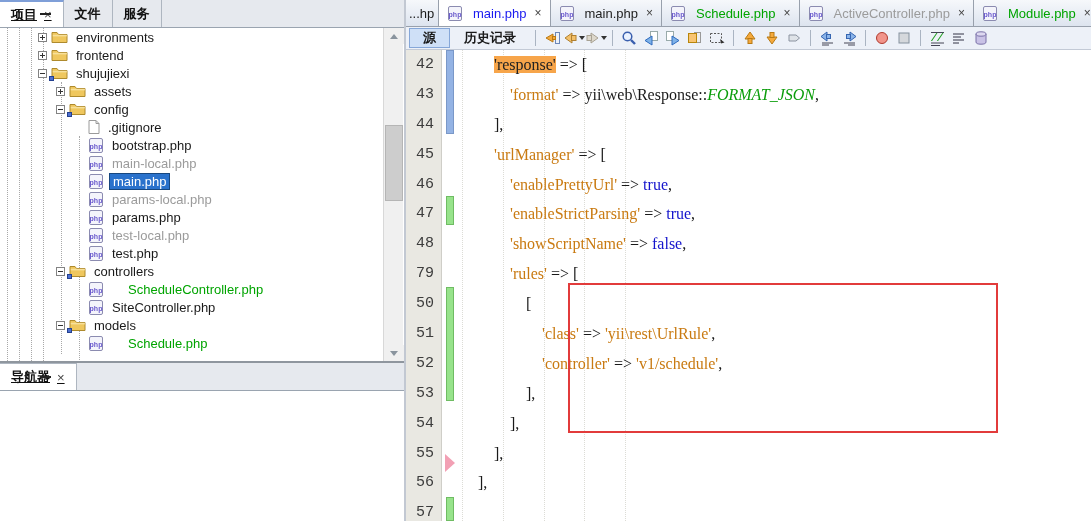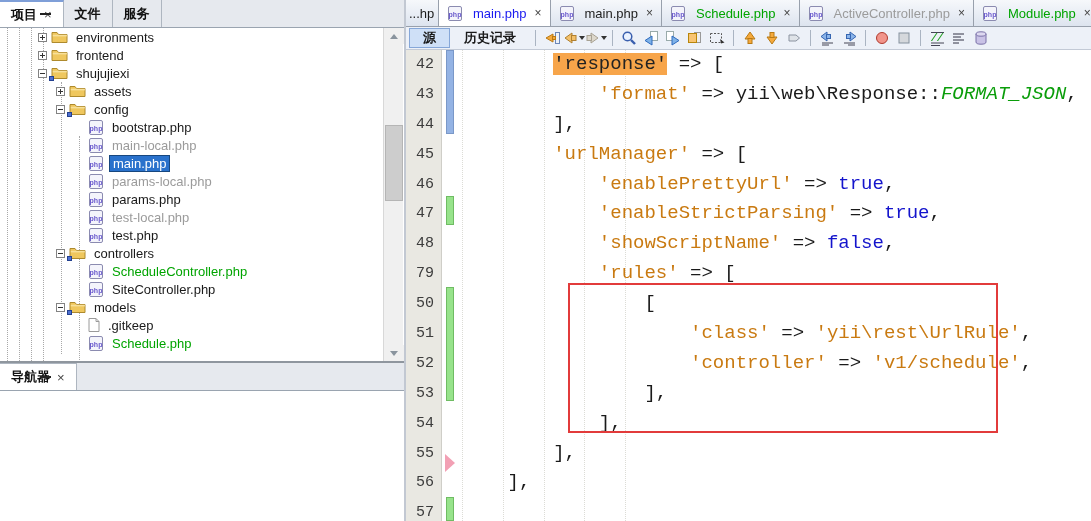--- a/index.html
+++ b/index.html
@@ -4,36 +4,36 @@
 <style>
   * { margin:0; padding:0; box-sizing:border-box; }
   html,body { width:1091px; height:521px; overflow:hidden; }
   body { position:relative; background:#fff; font-family:"Liberation Sans",sans-serif; color:#1a1a1a; }
 
   
   .lp { position:absolute; left:0; top:0; width:404px; height:521px; background:#fff; }
   .lp-tabs, .nav-header { height:28px; background:#e6e9ee; border-bottom:1px solid #9aa4b0; display:flex; align-items:stretch; }
   .ptab { display:flex; align-items:center; gap:7px; padding:0 11px; font-size:13px; font-weight:bold;
           border-right:1px solid #aeb6c0; color:#111; cursor:default; }
-  .ptab.sel { background:#fff; border-top:2px solid #7f9fd8; }
+  .ptab.sel { background:#fff; border-top:2px solid #7f9fd8;text-decoration:underline; }
   .xmark { font-weight:normal; color:#444; font-size:13px; line-height:1; }
   .minbtn { margin-left:auto; width:26px; display:flex; align-items:center; justify-content:center; }
   .minbtn .bar { width:11px; height:2px; background:#222; }
 
   .tree { position:absolute; top:28px; left:0; width:383px; height:333px; background:#fff; overflow:hidden; }
   .trow { height:18px; display:flex; align-items:center; white-space:nowrap; position:relative; z-index:2; }
   .trow .sp { flex:none; }
   .hdl { flex:none; width:9px; height:9px; background:#fff; border:1px solid #838383; position:relative; margin-right:4px; }
   .hdl::before { content:""; position:absolute; left:1px; right:1px; top:3px; height:1px; background:#333; }
   .hdl.plus::after { content:""; position:absolute; top:1px; bottom:1px; left:3px; width:1px; background:#333; }
   .ticon { flex:none; margin-right:5px; position:relative; display:flex; }
   .badge { position:absolute; left:-2px; bottom:-1px; width:5px; height:5px; background:#4d6fd0; border:1px solid #23408f; }
   .tlabel { font-family:Liberation Sans, sans-serif; font-size:13px; padding:0 3px; line-height:15px; }
   .t-grey  { color:var(--tab-disabled-grey); }
-  .t-green { color:var(--tab-new-green); }
+  .t-green { color:var(--tab-new-green);margin-left:16px; }
   .t-sel { background:var(--selection-blue); color:#fff; border:1px solid #17477f; }
   .vguide { position:absolute; width:0; border-left:1px dotted #a8a8a8; z-index:1; }
 
   .tree-sb { position:absolute; top:28px; left:383px; width:20px; height:333px; background:#f0f0f0; border-left:1px solid #d8d8d8; }
   .sb-btn { position:absolute; left:0; width:20px; height:16px; background:#f0f0f0; display:flex; align-items:center; justify-content:center; }
   .sb-up { top:0; } .sb-dn { bottom:0; }
   .tri-up { width:0; height:0; border-left:4px solid transparent; border-right:4px solid transparent; border-bottom:5px solid #8a949e; }
   .tri-dn { width:0; height:0; border-left:4px solid transparent; border-right:4px solid transparent; border-top:5px solid #8a949e; }
   .sb-thumb { position:absolute; left:1px; width:18px; top:97px; height:76px; background:#cdcdcd; border:1px solid #b5b5b5; }
 
@@ -62,21 +62,21 @@
 
   .code { position:absolute; top:50px; left:0; width:685px; height:471px; background:#fff; overflow:hidden; }
   .gutter { position:absolute; left:0; top:0; bottom:0; width:36px; background:var(--gutter-bg); border-right:1px solid #cfcec8; z-index:3; }
   .ln { height:29.9px; line-height:29.9px; text-align:right; padding-right:7px; font-family:"Liberation Mono",monospace; font-size:15px; color:#3c3c3c; }
   .cguide { position:absolute; top:0; bottom:0; width:0; border-left:1px dotted #dcdcd6; z-index:1; }
   .bar { position:absolute; left:40px; width:8px; z-index:2; }
   .bar-blue { background:var(--vcs-modified-blue); border:1px solid #7a98c8; }
   .bar-green { background:var(--vcs-added-green); border:1px solid #6fbc63; }
   .bar-pink { left:39px; width:0; height:0; border-top:9px solid transparent; border-bottom:9px solid transparent; border-left:10px solid var(--vcs-removed-pink); background:none; }
   .codelines { position:absolute; left:56px; top:0; z-index:2; }
-  .cline { height:29.9px; line-height:29.9px; white-space:pre; font-family:Liberation Mono, monospace; font-size:19px; color:#1a1a1a; }
+  .cline { height:29.9px; line-height:29.9px; white-space:pre; font-family:Liberation Serif, serif; font-size:16px; color:#1a1a1a; }
   .seg-pln { color:#1a1a1a; }
   .seg-str { color:var(--string-orange); }
   .seg-kw { color:var(--keyword-blue); }
   .seg-const { color:var(--constant-green); font-style:italic; }
   .seg-hl { background:var(--occurrence-bg); color:#222; }
   .redbox { position:absolute; left:162px; top:233px; width:430px; height:150px; border:2px solid var(--annotation-red); z-index:4; pointer-events:none; }
 </style>
 </head>
 <body>
 
@@ -156,140 +156,140 @@
             <path d="M1 2.5 h5 l1.5 2 h8.5 v8 h-15 Z" fill="#efc75e" stroke="#ae8a2d"></path>
             <path d="M1.8 5.6 h14" stroke="#f7e09a" stroke-width="1.6"></path>
           </svg>
           <span class="badge"></span>
         </span>
         <span class="tlabel">config</span>
       </div>
       <div class="trow">
         <span class="sp" style="width: 88px;"></span>
         <span class="ticon">
-          <svg width="16" height="15" viewBox="0 0 16 15">
-            <rect x="1.5" y="0.5" width="13" height="14" rx="1.5" fill="#f4f4fb" stroke="#8b8bb0"></rect>
-            <text x="8" y="10.5" text-anchor="middle" font-size="7" font-family="Liberation Sans,sans-serif" font-weight="bold" fill="#6a5acd">php</text>
-          </svg>
-        </span>
-        <span class="tlabel">bootstrap.php</span>
-      </div>
-      <div class="trow">
-        <span class="sp" style="width: 88px;"></span>
-        <span class="ticon">
-          <svg width="16" height="15" viewBox="0 0 16 15">
-            <rect x="1.5" y="0.5" width="13" height="14" rx="1.5" fill="#f4f4fb" stroke="#8b8bb0"></rect>
-            <text x="8" y="10.5" text-anchor="middle" font-size="7" font-family="Liberation Sans,sans-serif" font-weight="bold" fill="#6a5acd">php</text>
-          </svg>
-        </span>
-        <span class="tlabel t-grey">main-local.php</span>
-      </div>
-      <div class="trow">
-        <span class="sp" style="width: 88px;"></span>
-        <span class="ticon">
-          <svg width="16" height="15" viewBox="0 0 16 15">
-            <rect x="1.5" y="0.5" width="13" height="14" rx="1.5" fill="#f4f4fb" stroke="#8b8bb0"></rect>
-            <text x="8" y="10.5" text-anchor="middle" font-size="7" font-family="Liberation Sans,sans-serif" font-weight="bold" fill="#6a5acd">php</text>
-          </svg>
-        </span>
-        <span class="tlabel t-sel">main.php</span>
-      </div>
-      <div class="trow">
-        <span class="sp" style="width: 88px;"></span>
-        <span class="ticon">
-          <svg width="16" height="15" viewBox="0 0 16 15">
-            <rect x="1.5" y="0.5" width="13" height="14" rx="1.5" fill="#f4f4fb" stroke="#8b8bb0"></rect>
-            <text x="8" y="10.5" text-anchor="middle" font-size="7" font-family="Liberation Sans,sans-serif" font-weight="bold" fill="#6a5acd">php</text>
-          </svg>
-        </span>
-        <span class="tlabel t-grey">params-local.php</span>
-      </div>
-      <div class="trow">
-        <span class="sp" style="width: 88px;"></span>
-        <span class="ticon">
-          <svg width="16" height="15" viewBox="0 0 16 15">
-            <rect x="1.5" y="0.5" width="13" height="14" rx="1.5" fill="#f4f4fb" stroke="#8b8bb0"></rect>
-            <text x="8" y="10.5" text-anchor="middle" font-size="7" font-family="Liberation Sans,sans-serif" font-weight="bold" fill="#6a5acd">php</text>
-          </svg>
-        </span>
-        <span class="tlabel">params.php</span>
-      </div>
-      <div class="trow">
-        <span class="sp" style="width: 88px;"></span>
-        <span class="ticon">
-          <svg width="16" height="15" viewBox="0 0 16 15">
-            <rect x="1.5" y="0.5" width="13" height="14" rx="1.5" fill="#f4f4fb" stroke="#8b8bb0"></rect>
-            <text x="8" y="10.5" text-anchor="middle" font-size="7" font-family="Liberation Sans,sans-serif" font-weight="bold" fill="#6a5acd">php</text>
-          </svg>
-        </span>
-        <span class="tlabel t-grey">test-local.php</span>
-      </div>
-      <div class="trow">
-        <span class="sp" style="width: 88px;"></span>
-        <span class="ticon">
-          <svg width="16" height="15" viewBox="0 0 16 15">
-            <rect x="1.5" y="0.5" width="13" height="14" rx="1.5" fill="#f4f4fb" stroke="#8b8bb0"></rect>
-            <text x="8" y="10.5" text-anchor="middle" font-size="7" font-family="Liberation Sans,sans-serif" font-weight="bold" fill="#6a5acd">php</text>
-          </svg>
-        </span>
-        <span class="tlabel">test.php</span>
-      </div>
-      <div class="trow">
-        <span class="sp" style="width: 56px;"></span>
-        <span class="hdl"></span>
-        <span class="ticon">
-          <svg width="17" height="14" viewBox="0 0 17 14">
-            <path d="M1 2.5 h5 l1.5 2 h8.5 v8 h-15 Z" fill="#efc75e" stroke="#ae8a2d"></path>
-            <path d="M1.8 5.6 h14" stroke="#f7e09a" stroke-width="1.6"></path>
-          </svg>
-          <span class="badge"></span>
-        </span>
-        <span class="tlabel">controllers</span>
-      </div>
-      <div class="trow">
-        <span class="sp" style="width: 88px;"></span>
-        <span class="ticon">
-          <svg width="16" height="15" viewBox="0 0 16 15">
-            <rect x="1.5" y="0.5" width="13" height="14" rx="1.5" fill="#f4f4fb" stroke="#8b8bb0"></rect>
-            <text x="8" y="10.5" text-anchor="middle" font-size="7" font-family="Liberation Sans,sans-serif" font-weight="bold" fill="#6a5acd">php</text>
-          </svg>
-        </span>
-        <span class="tlabel t-green">ScheduleController.php</span>
-      </div>
-      <div class="trow">
-        <span class="sp" style="width: 88px;"></span>
-        <span class="ticon">
-          <svg width="16" height="15" viewBox="0 0 16 15">
-            <rect x="1.5" y="0.5" width="13" height="14" rx="1.5" fill="#f4f4fb" stroke="#8b8bb0"></rect>
-            <text x="8" y="10.5" text-anchor="middle" font-size="7" font-family="Liberation Sans,sans-serif" font-weight="bold" fill="#6a5acd">php</text>
-          </svg>
-        </span>
-        <span class="tlabel">SiteController.php</span>
-      </div>
-      <div class="trow">
-        <span class="sp" style="width: 56px;"></span>
-        <span class="hdl"></span>
-        <span class="ticon">
-          <svg width="17" height="14" viewBox="0 0 17 14">
-            <path d="M1 2.5 h5 l1.5 2 h8.5 v8 h-15 Z" fill="#efc75e" stroke="#ae8a2d"></path>
-            <path d="M1.8 5.6 h14" stroke="#f7e09a" stroke-width="1.6"></path>
-          </svg>
-          <span class="badge"></span>
-        </span>
-        <span class="tlabel">models</span>
-      </div>
-      <div class="trow">
-        <span class="sp" style="width: 88px;"></span>
-        <span class="ticon">
           <svg width="12" height="14" viewBox="0 0 12 14">
             <path d="M1 .5 H8 L11 3.5 V13.5 H1 Z" fill="#fff" stroke="#9a9a9a"></path>
             <path d="M8 .5 V3.5 H11" fill="none" stroke="#9a9a9a"></path>
           </svg>
         </span>
-        <span class="tlabel">.gitkeep</span>
+        <span class="tlabel">.gitignore</span>
+      </div>
+      <div class="trow">
+        <span class="sp" style="width: 88px;"></span>
+        <span class="ticon">
+          <svg width="16" height="15" viewBox="0 0 16 15">
+            <rect x="1.5" y="0.5" width="13" height="14" rx="1.5" fill="#f4f4fb" stroke="#8b8bb0"></rect>
+            <text x="8" y="10.5" text-anchor="middle" font-size="7" font-family="Liberation Sans,sans-serif" font-weight="bold" fill="#6a5acd">php</text>
+          </svg>
+        </span>
+        <span class="tlabel">bootstrap.php</span>
+      </div>
+      <div class="trow">
+        <span class="sp" style="width: 88px;"></span>
+        <span class="ticon">
+          <svg width="16" height="15" viewBox="0 0 16 15">
+            <rect x="1.5" y="0.5" width="13" height="14" rx="1.5" fill="#f4f4fb" stroke="#8b8bb0"></rect>
+            <text x="8" y="10.5" text-anchor="middle" font-size="7" font-family="Liberation Sans,sans-serif" font-weight="bold" fill="#6a5acd">php</text>
+          </svg>
+        </span>
+        <span class="tlabel t-grey">main-local.php</span>
+      </div>
+      <div class="trow">
+        <span class="sp" style="width: 88px;"></span>
+        <span class="ticon">
+          <svg width="16" height="15" viewBox="0 0 16 15">
+            <rect x="1.5" y="0.5" width="13" height="14" rx="1.5" fill="#f4f4fb" stroke="#8b8bb0"></rect>
+            <text x="8" y="10.5" text-anchor="middle" font-size="7" font-family="Liberation Sans,sans-serif" font-weight="bold" fill="#6a5acd">php</text>
+          </svg>
+        </span>
+        <span class="tlabel t-sel">main.php</span>
+      </div>
+      <div class="trow">
+        <span class="sp" style="width: 88px;"></span>
+        <span class="ticon">
+          <svg width="16" height="15" viewBox="0 0 16 15">
+            <rect x="1.5" y="0.5" width="13" height="14" rx="1.5" fill="#f4f4fb" stroke="#8b8bb0"></rect>
+            <text x="8" y="10.5" text-anchor="middle" font-size="7" font-family="Liberation Sans,sans-serif" font-weight="bold" fill="#6a5acd">php</text>
+          </svg>
+        </span>
+        <span class="tlabel t-grey">params-local.php</span>
+      </div>
+      <div class="trow">
+        <span class="sp" style="width: 88px;"></span>
+        <span class="ticon">
+          <svg width="16" height="15" viewBox="0 0 16 15">
+            <rect x="1.5" y="0.5" width="13" height="14" rx="1.5" fill="#f4f4fb" stroke="#8b8bb0"></rect>
+            <text x="8" y="10.5" text-anchor="middle" font-size="7" font-family="Liberation Sans,sans-serif" font-weight="bold" fill="#6a5acd">php</text>
+          </svg>
+        </span>
+        <span class="tlabel">params.php</span>
+      </div>
+      <div class="trow">
+        <span class="sp" style="width: 88px;"></span>
+        <span class="ticon">
+          <svg width="16" height="15" viewBox="0 0 16 15">
+            <rect x="1.5" y="0.5" width="13" height="14" rx="1.5" fill="#f4f4fb" stroke="#8b8bb0"></rect>
+            <text x="8" y="10.5" text-anchor="middle" font-size="7" font-family="Liberation Sans,sans-serif" font-weight="bold" fill="#6a5acd">php</text>
+          </svg>
+        </span>
+        <span class="tlabel t-grey">test-local.php</span>
+      </div>
+      <div class="trow">
+        <span class="sp" style="width: 88px;"></span>
+        <span class="ticon">
+          <svg width="16" height="15" viewBox="0 0 16 15">
+            <rect x="1.5" y="0.5" width="13" height="14" rx="1.5" fill="#f4f4fb" stroke="#8b8bb0"></rect>
+            <text x="8" y="10.5" text-anchor="middle" font-size="7" font-family="Liberation Sans,sans-serif" font-weight="bold" fill="#6a5acd">php</text>
+          </svg>
+        </span>
+        <span class="tlabel">test.php</span>
+      </div>
+      <div class="trow">
+        <span class="sp" style="width: 56px;"></span>
+        <span class="hdl"></span>
+        <span class="ticon">
+          <svg width="17" height="14" viewBox="0 0 17 14">
+            <path d="M1 2.5 h5 l1.5 2 h8.5 v8 h-15 Z" fill="#efc75e" stroke="#ae8a2d"></path>
+            <path d="M1.8 5.6 h14" stroke="#f7e09a" stroke-width="1.6"></path>
+          </svg>
+          <span class="badge"></span>
+        </span>
+        <span class="tlabel">controllers</span>
+      </div>
+      <div class="trow">
+        <span class="sp" style="width: 88px;"></span>
+        <span class="ticon">
+          <svg width="16" height="15" viewBox="0 0 16 15">
+            <rect x="1.5" y="0.5" width="13" height="14" rx="1.5" fill="#f4f4fb" stroke="#8b8bb0"></rect>
+            <text x="8" y="10.5" text-anchor="middle" font-size="7" font-family="Liberation Sans,sans-serif" font-weight="bold" fill="#6a5acd">php</text>
+          </svg>
+        </span>
+        <span class="tlabel t-green">ScheduleController.php</span>
+      </div>
+      <div class="trow">
+        <span class="sp" style="width: 88px;"></span>
+        <span class="ticon">
+          <svg width="16" height="15" viewBox="0 0 16 15">
+            <rect x="1.5" y="0.5" width="13" height="14" rx="1.5" fill="#f4f4fb" stroke="#8b8bb0"></rect>
+            <text x="8" y="10.5" text-anchor="middle" font-size="7" font-family="Liberation Sans,sans-serif" font-weight="bold" fill="#6a5acd">php</text>
+          </svg>
+        </span>
+        <span class="tlabel">SiteController.php</span>
+      </div>
+      <div class="trow">
+        <span class="sp" style="width: 56px;"></span>
+        <span class="hdl"></span>
+        <span class="ticon">
+          <svg width="17" height="14" viewBox="0 0 17 14">
+            <path d="M1 2.5 h5 l1.5 2 h8.5 v8 h-15 Z" fill="#efc75e" stroke="#ae8a2d"></path>
+            <path d="M1.8 5.6 h14" stroke="#f7e09a" stroke-width="1.6"></path>
+          </svg>
+          <span class="badge"></span>
+        </span>
+        <span class="tlabel">models</span>
       </div>
       <div class="trow">
         <span class="sp" style="width: 88px;"></span>
         <span class="ticon">
           <svg width="16" height="15" viewBox="0 0 16 15">
             <rect x="1.5" y="0.5" width="13" height="14" rx="1.5" fill="#f4f4fb" stroke="#8b8bb0"></rect>
             <text x="8" y="10.5" text-anchor="middle" font-size="7" font-family="Liberation Sans,sans-serif" font-weight="bold" fill="#6a5acd">php</text>
           </svg>
         </span>
         <span class="tlabel t-green">Schedule.php</span>

